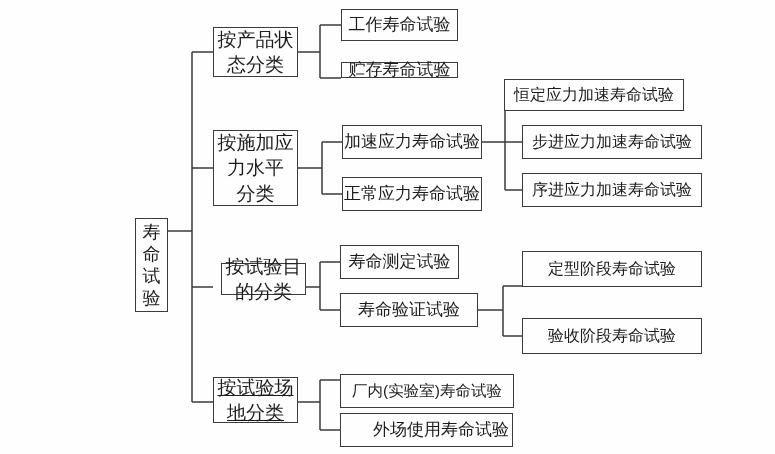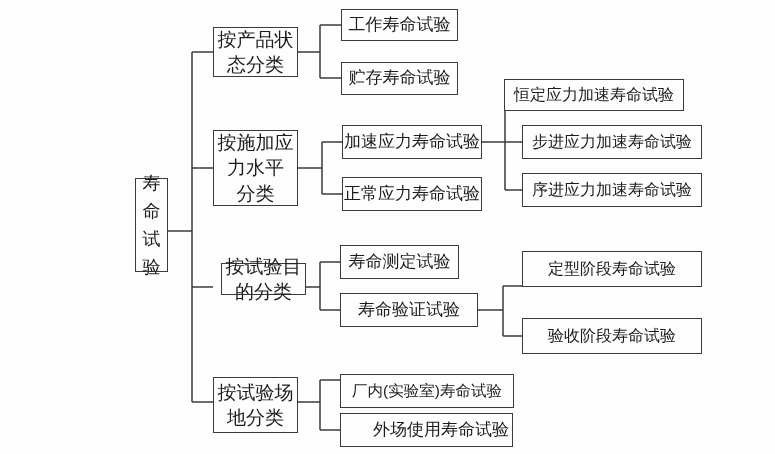--- a/index.html
+++ b/index.html
@@ -28,21 +28,21 @@
     border: 1.5px solid #3b3b3b;
     background: #fefefe;
     color: #1c1c1c;
     display: flex;
     align-items: center;
     justify-content: center;
     text-align: center;
     white-space: pre-line;
     line-height: 1.32;
   }
-  .root    { font-size: 18px; line-height: 28px; letter-spacing: 0; padding: 0 2px; }
+  .root    { font-size: 18px; line-height: 22px; letter-spacing: 0; padding: 0 2px; margin-top: 40px; }
   .lvl2    { font-size: 19px; }
   .lvl3    { font-size: 17px; }
   .lvl3sm  { font-size: 15.5px; }
   .lvl4    { font-size: 16px; }
 </style>
 </head>
 <body>
 
 <div class="canvas">
 
@@ -68,26 +68,26 @@
   <div class="box lvl2" style="left:213px; top:130px; width:85px; height:76px;">按施加应
 力水平
 分类</div>
 
   <div class="box lvl2" style="left:213px; top:27px; width:85px; height:50px;">按产品状
 态分类</div>
 
   <div class="box lvl2" style="left:221px; top:263px; width:85px; height:32px;">按试验目
 的分类</div>
 
-  <div class="box lvl2" style="left:213px; top:377px; width:85px; height:56px;">按试验场
+  <div class="box lvl2" style="left:213px; top:377px; width:85px; height:46px;text-decoration:underline;">按试验场
 地分类</div>
 
   <div class="box lvl3" style="left:341px; top:9px; width:117px; height:32px;">工作寿命试验</div>
 
-  <div class="box lvl3" style="left:341px; top:62px; width:117px; height:33px;">贮存寿命试验</div>
+  <div class="box lvl3" style="left:341px; top:62px; width:117px; height:16px;">贮存寿命试验</div>
 
   <div class="box lvl3" style="left:342px; top:125px; width:140px; height:34px;">加速应力寿命试验</div>
 
   <div class="box lvl3" style="left:342px; top:177px; width:140px; height:34px;">正常应力寿命试验</div>
 
   <div class="box lvl4" style="left:504px; top:79px; width:180px; height:32px;">恒定应力加速寿命试验</div>
 
   <div class="box lvl4" style="left:522px; top:125px; width:180px; height:34px;">步进应力加速寿命试验</div>
 
   <div class="box lvl4" style="left:522px; top:173px; width:180px; height:34px;">序进应力加速寿命试验</div>

